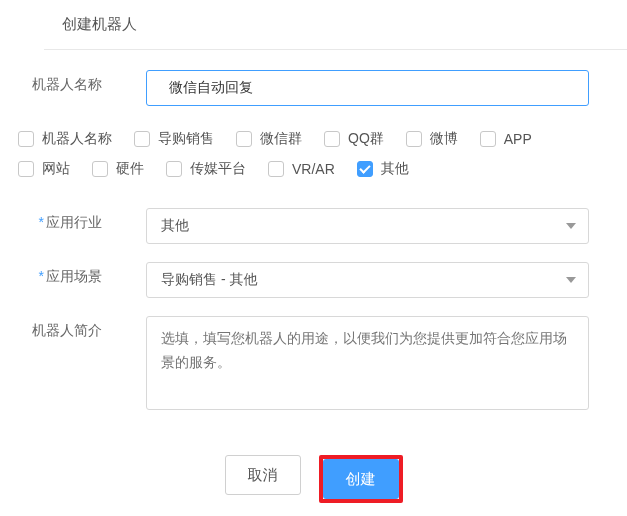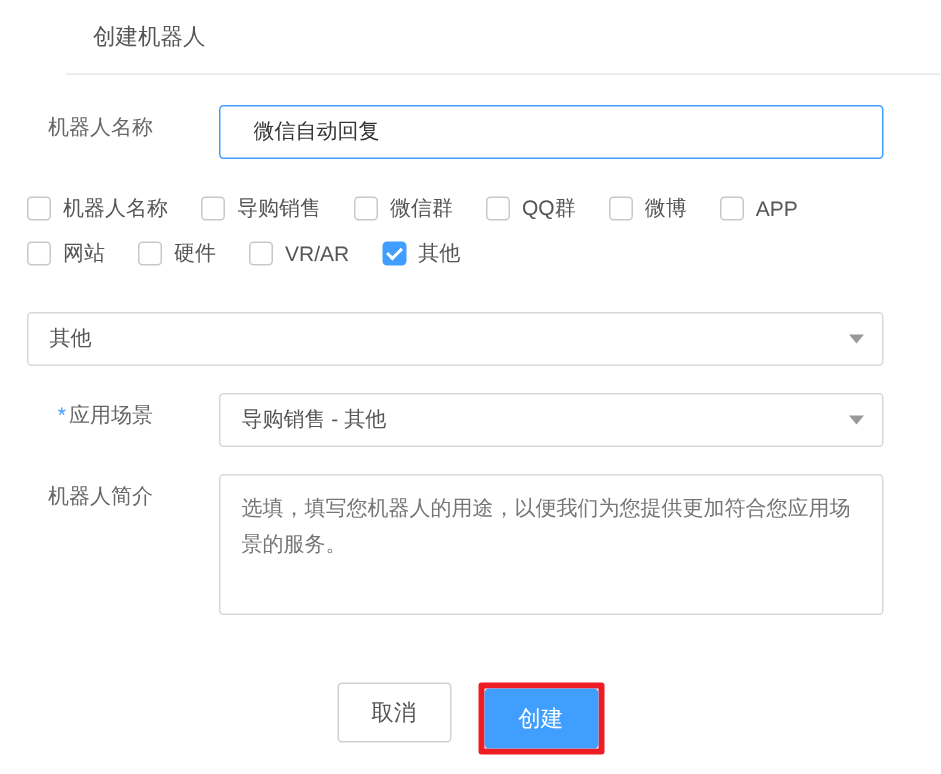--- a/index.html
+++ b/index.html
@@ -204,31 +204,36 @@
             <div class="checkbox-item">
               <span class="checkbox-box"></span>
               <span class="checkbox-label">网站</span>
             </div>
             <div class="checkbox-item">
               <span class="checkbox-box"></span>
               <span class="checkbox-label">硬件</span>
             </div>
             <div class="checkbox-item">
               <span class="checkbox-box"></span>
+              <span class="checkbox-label">传媒平台</span>
+            </div>
+            <div class="checkbox-item">
+              <span class="checkbox-box"></span>
               <span class="checkbox-label">VR/AR</span>
             </div>
             <div class="checkbox-item">
               <span class="checkbox-box checked"></span>
               <span class="checkbox-label">其他</span>
             </div>
           </div>
       </div>
     </div>
 
     <div class="form-row">
+      <div class="form-label required">应用行业</div>
       <div class="form-control">
         <div class="select-box">
           <span>其他</span>
           <span class="select-caret"></span>
         </div>
       </div>
     </div>
 
     <div class="form-row">
       <div class="form-label required">应用场景</div>

